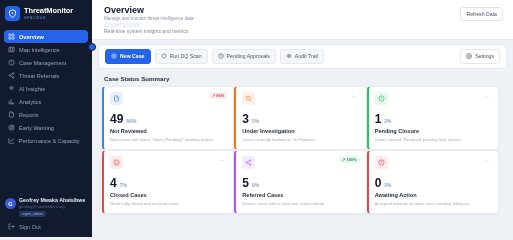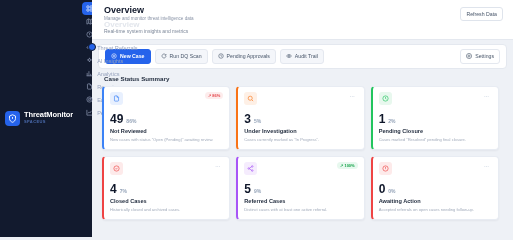--- a/index.html
+++ b/index.html
@@ -9,21 +9,21 @@
     background: #eef1f6;
     font-size: 10px;
     color: #1e293b;
   }
   .app { display: flex; width: 513px; height: 237px; }
 
   
   .sidebar {
     width: 92px; height: 237px;
     background: #121a2e;
-    display: flex; flex-direction: row;
+    display: flex; flex-direction: column;
     flex-shrink: 0;
     position: relative;
   }
   .brand { display: flex; align-items: center; gap: 4px; padding: 6px 5px 7px 5px; }
   .brand-logo {
     width: 15px; height: 15px; border-radius: 4px;
     background: #2563eb;
     display: flex; align-items: center; justify-content: center;
     flex-shrink: 0;
   }
@@ -119,21 +119,20 @@
   }
   .act.primary { background: #2563eb; border-color: #2563eb; color: #fff; font-weight: bold; }
   .act svg { width: 6px; height: 6px; flex-shrink: 0; }
   .act.right { margin-left: auto; background: #fff; }
 
   .section-title { font-size: 6.2px; font-weight: bold; color: #1e293b; padding: 6px 0 4px 12px; }
 
   .cards {
     display: grid;
     grid-template-columns: repeat(3, 1fr);
-    gap: 6px;
     padding: 0 14px 6px 10px;
   }
   .card {
     background: #ffffff;
     border: 1px solid #e8ecf3;
     border-left-width: 2px;
     border-radius: 4px;
     padding: 5px 6px 6px 6px;
     position: relative;
     min-height: 64px;

